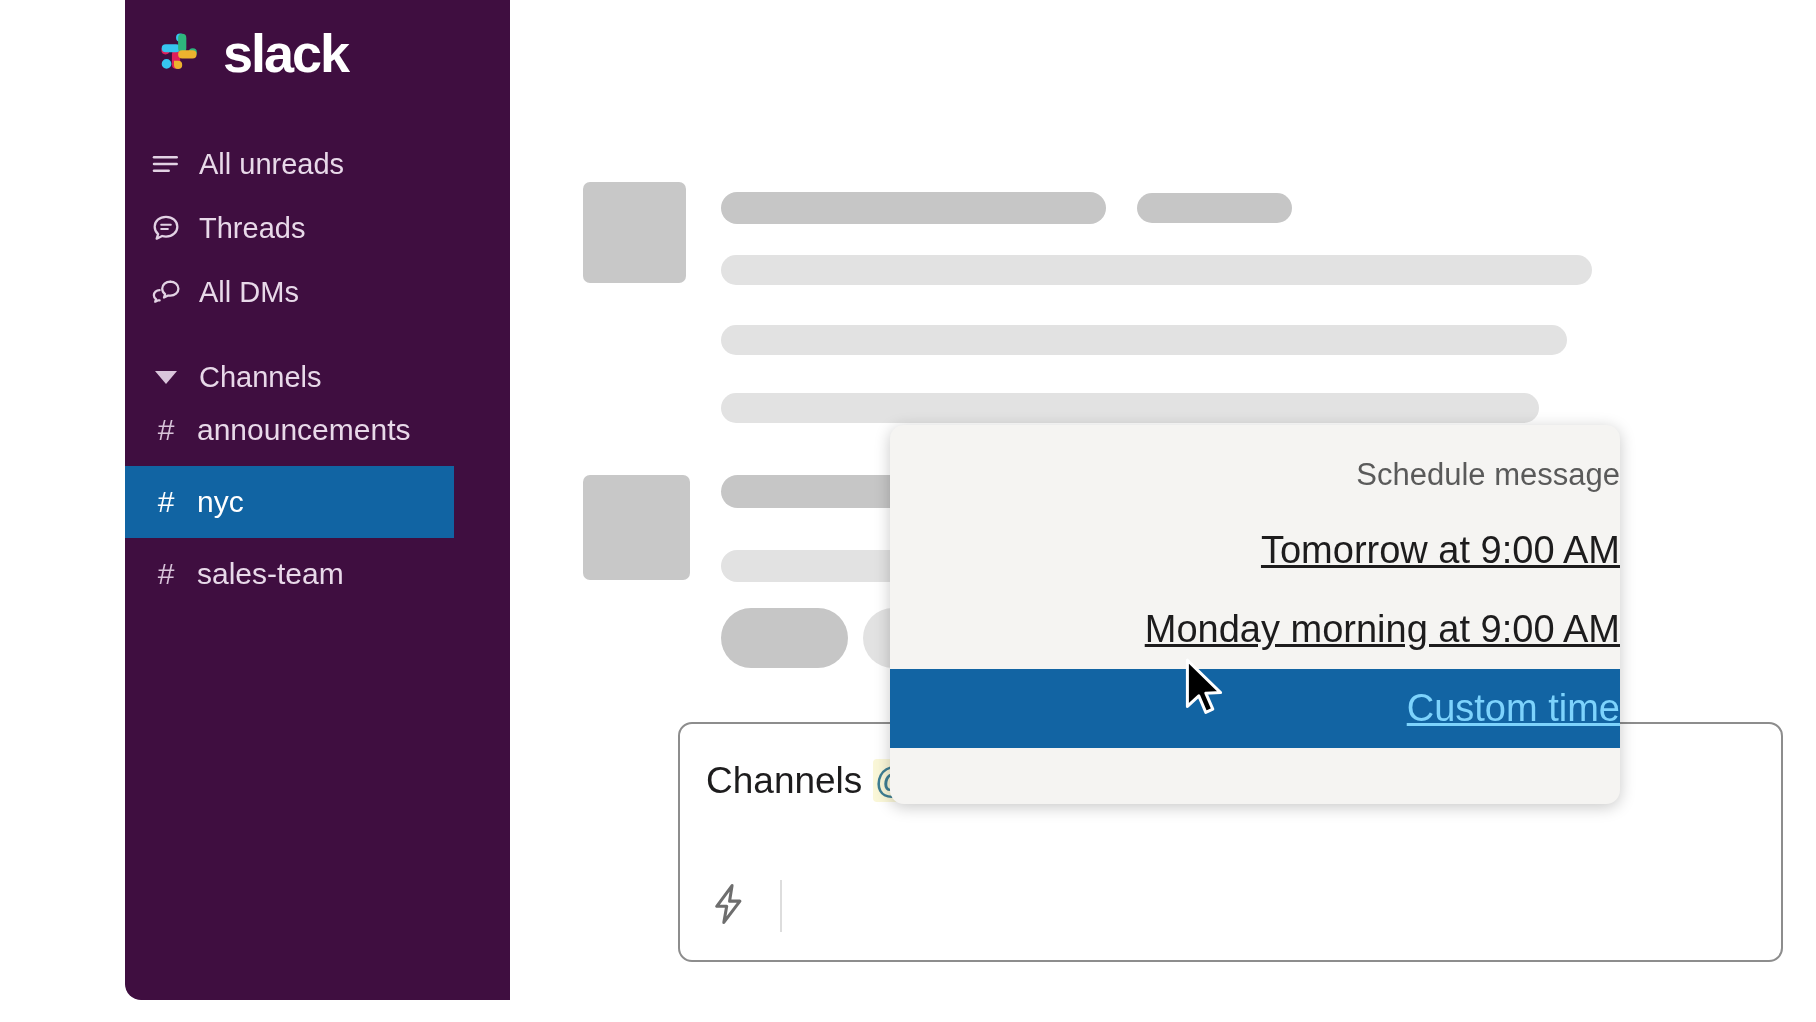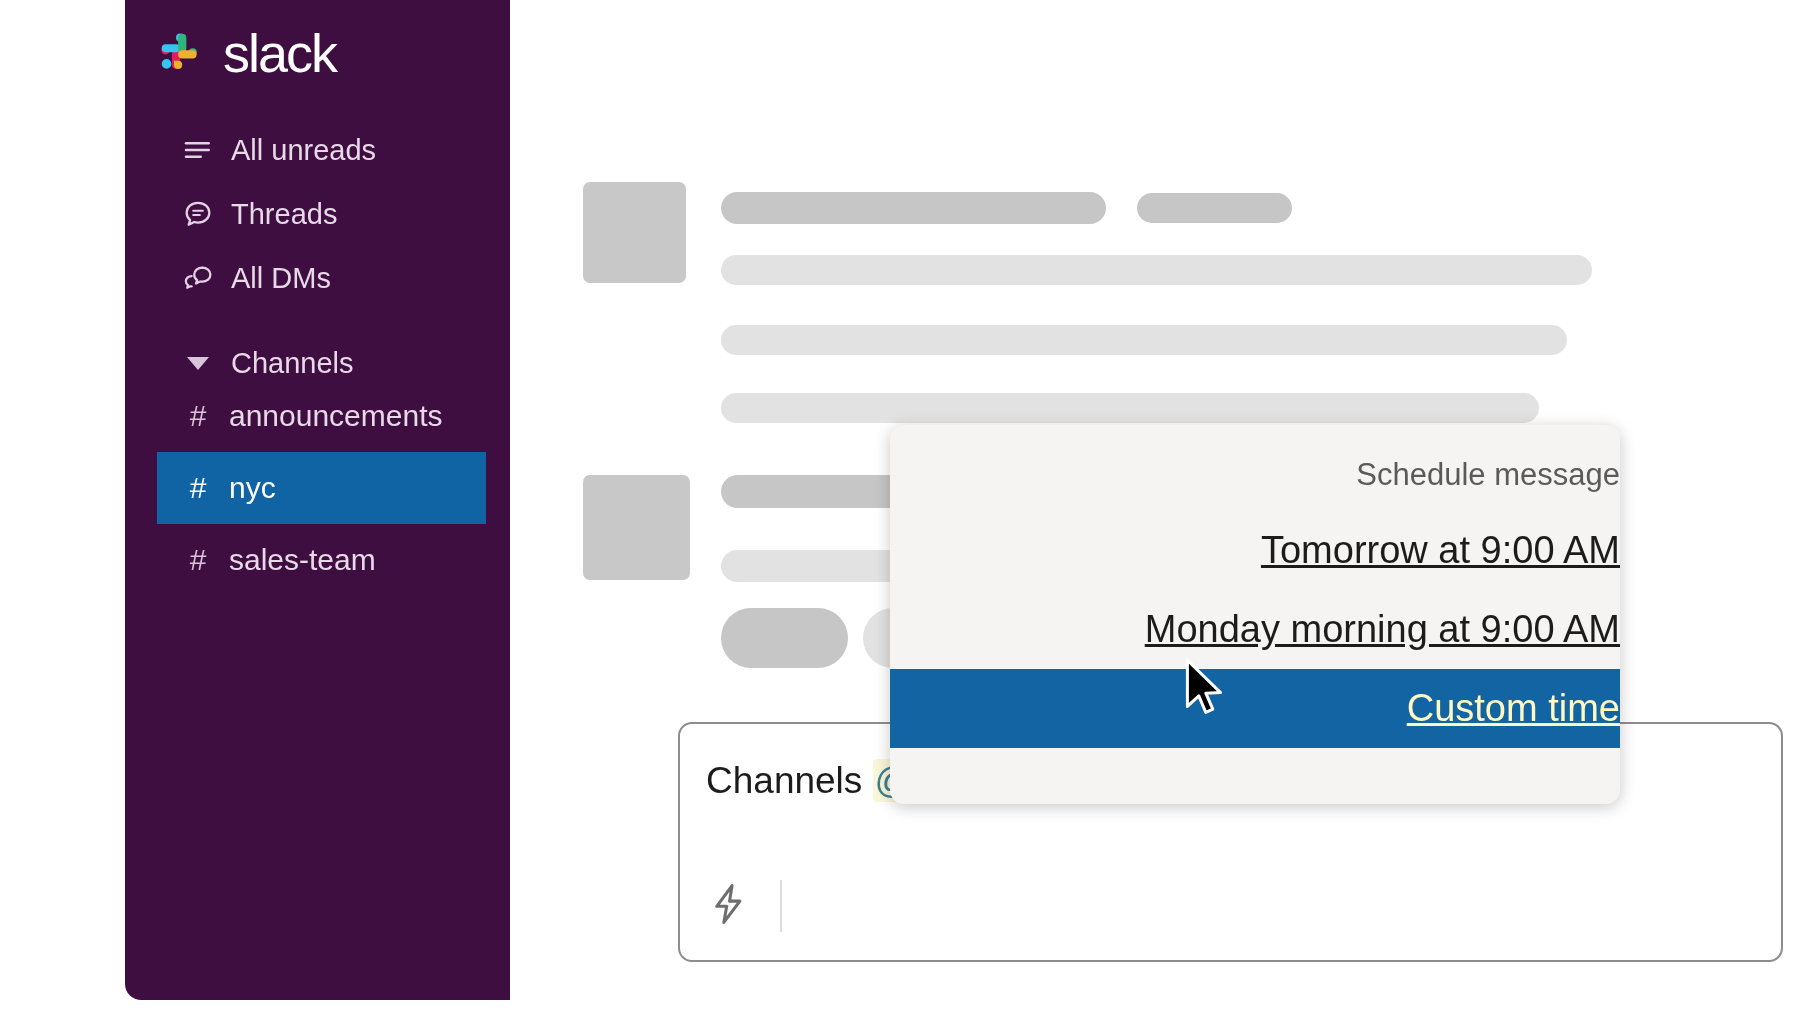--- a/index.html
+++ b/index.html
@@ -49,31 +49,30 @@
     gap: 14px;
   }
   #slack-logo-mark {
     width: 56px;
     height: 56px;
     position: relative;
   }
   #slack-wordmark {
     color: #ffffff;
     font-size: 54px;
-    font-weight: 400;
+    font-weight: 700;
     letter-spacing: -2px;
     line-height: 1;
   }
 
   .nav-section {
     position: absolute;
     left: 0;
-    top: 118px;
+    top: 132px;
     width: 329px;
-    margin-left: 32px;
   }
   .nav-item {
     display: flex;
     align-items: center;
     height: 64px;
     padding-left: 24px;
     box-sizing: border-box;
     color: #E8D9E9;
     font-size: 29px;
     gap: 16px;
@@ -225,21 +224,21 @@
   }
   .menu-option {
     padding: 18px 0 18px 47px;
     font-size: 38px;
     color: #1D1C1D;
     white-space: nowrap;
     text-decoration: underline;
   }
   .menu-option.selected {
     background: #1264A3;
-    color: #fef9c3;
+    color: #7dd3fc;
     padding-left: 12px;
   }
   #schedule-menu-footer {
     height: 56px;
   }
 
   
   #mouse-cursor {
     position: absolute;
     left: 1060px;

